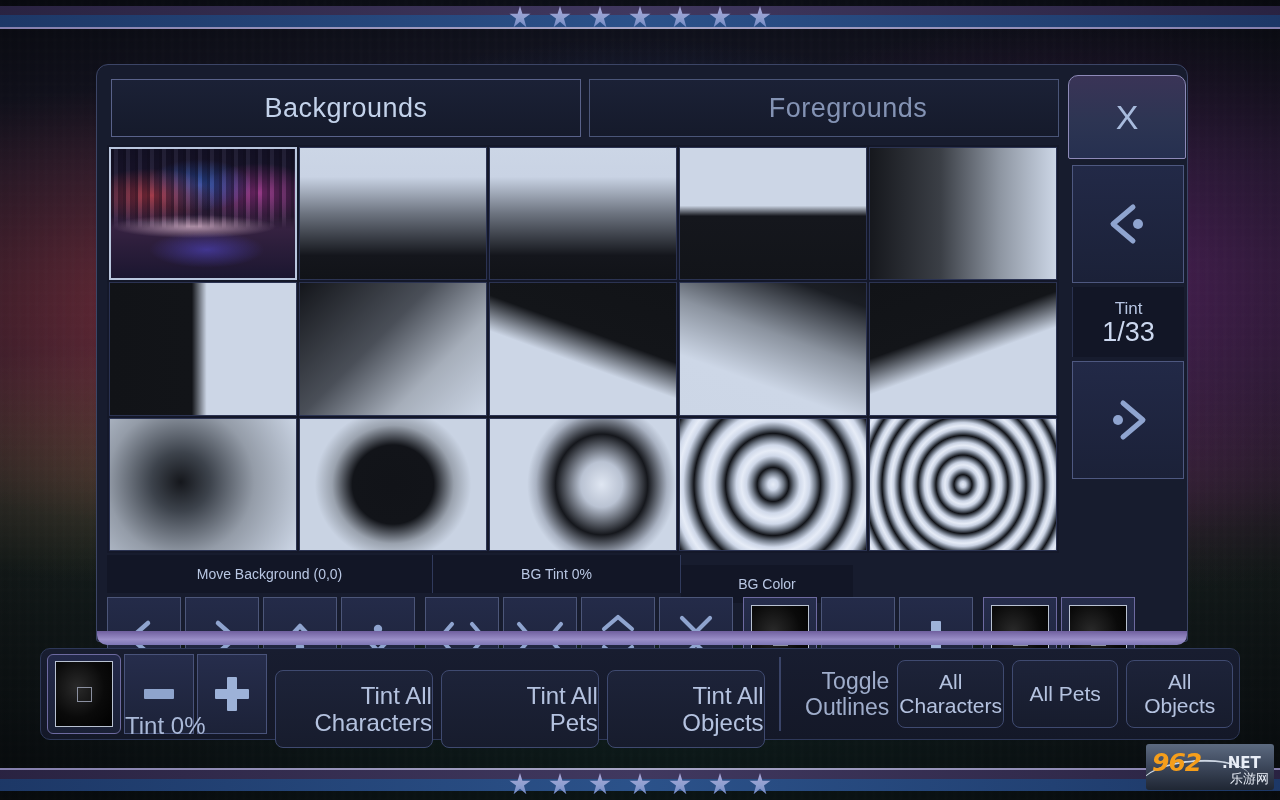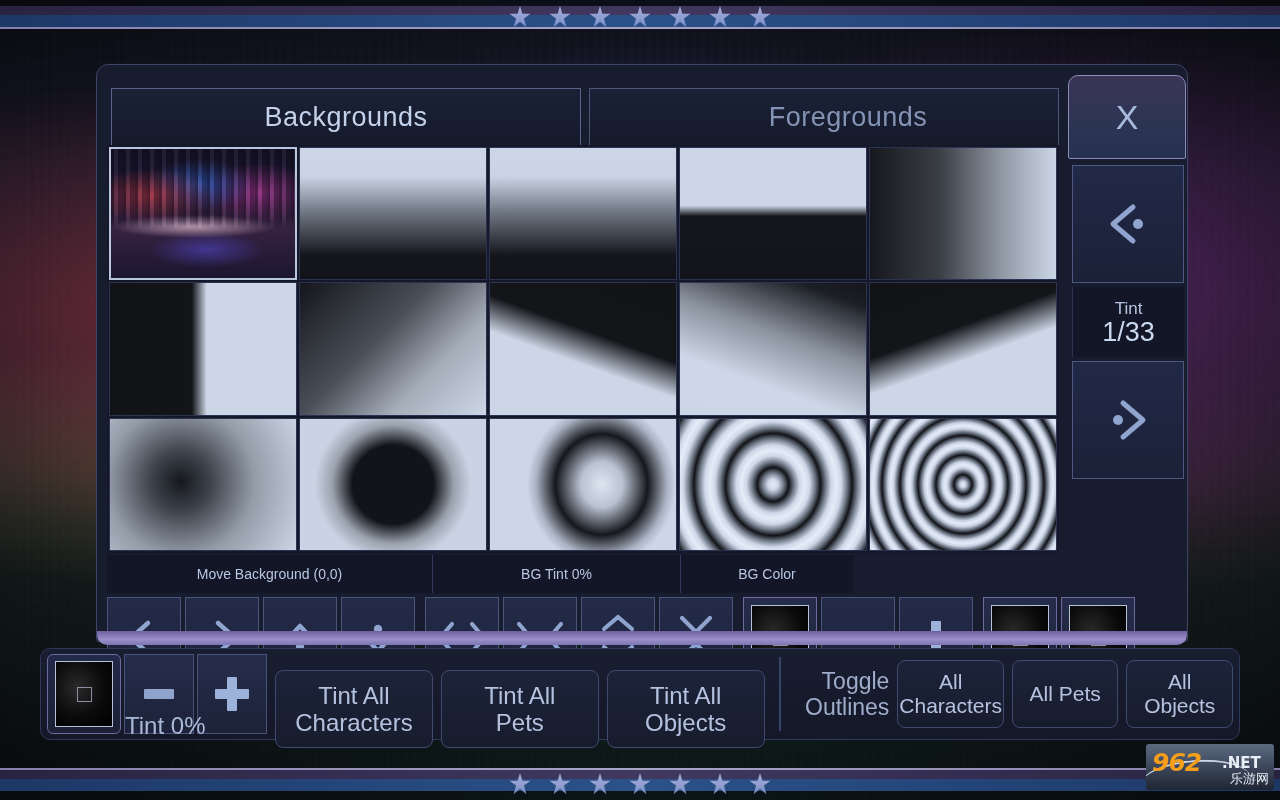--- a/index.html
+++ b/index.html
@@ -68,21 +68,21 @@
     border: 1px solid #3c4566;
     border-radius: 12px 12px 3px 3px;
   }
   #dialog-sheen {
     position: absolute; left: 0; right: 0; bottom: -4px; height: 14px;
     background: linear-gradient(180deg, #6f5f9e 0%, #9a8fc8 60%, #7d76b4 100%);
     border-radius: 0 0 10px 10px;
   }
 
   
-  #tabs { position: absolute; left: 14px; top: 14px; display: flex; gap: 8px; margin-top: 9px; }
+  #tabs { position: absolute; left: 14px; top: 14px; display: flex; gap: 8px; }
   .tab {
     width: 470px; height: 58px;
     background: linear-gradient(180deg,#1b2136 0%, #151a2b 100%);
     border: 1px solid #59628a;
     display: flex; align-items: center; justify-content: center;
     color: #c3d2ea; font-size: 27px; letter-spacing: .5px;
   }
   .tab.inactive { color: #8493b4; border-color: #4a5578; padding-left: 48px; }
 
   
@@ -172,21 +172,21 @@
   #ctrl-headers { position: relative; height: 38px; display: flex; }
   .ctrl-head {
     display: flex; align-items: center; justify-content: center;
     color: #b9c7e3; font-size: 14px; height: 38px;
     background: #121626;
     border-right: 1px solid #303a5c;
   }
   #head-move  { width: 326px; }
   #head-scale { width: 326px; }
   #head-tint  { width: 248px; }
-  #head-color { width: 172px; border-right: none; }
+  #head-color { width: 172px; border-right: none; margin-top: 10px; }
 
   #ctrl-rows { position: relative; display: flex; margin-top: 4px; }
   .ctrl-group { display: flex; gap: 4px; }
   .sq-btn {
     width: 74px; height: 82px;
     background: linear-gradient(180deg,#242b49 0%, #1c2238 100%);
     border: 1px solid #4c5679;
     display: flex; align-items: center; justify-content: center;
   }
   .grp-gap { width: 10px; }
@@ -237,21 +237,21 @@
   }
   #tint-pct-label {
     position: absolute; left: 78px; bottom: -6px;
     color: #aab9d8; font-size: 24px; white-space: nowrap; z-index: 5;
   }
 
   .wide-btn {
     height: 78px;
     background: linear-gradient(180deg,#1d2339 0%,#171c2d 100%);
     border: 1px solid #3f4a70; border-radius: 8px;
-    display: flex; flex-direction: column; align-items: center; justify-content: center;
+    display: flex; flex-direction: column; align-items: flex-end; justify-content: center;
     color: #b4c2df; font-size: 24px; line-height: 27px; text-align: center;
     margin-left: 8px;
     margin-top: 30px;
   }
   #btn-tint-chars { width: 166px; }
   #btn-tint-pets  { width: 166px; }
   #btn-tint-objs  { width: 166px; }
 
   #divider-v { width: 2px; height: 74px; background: #3a4468; margin: 0 10px 0 14px; }
 

